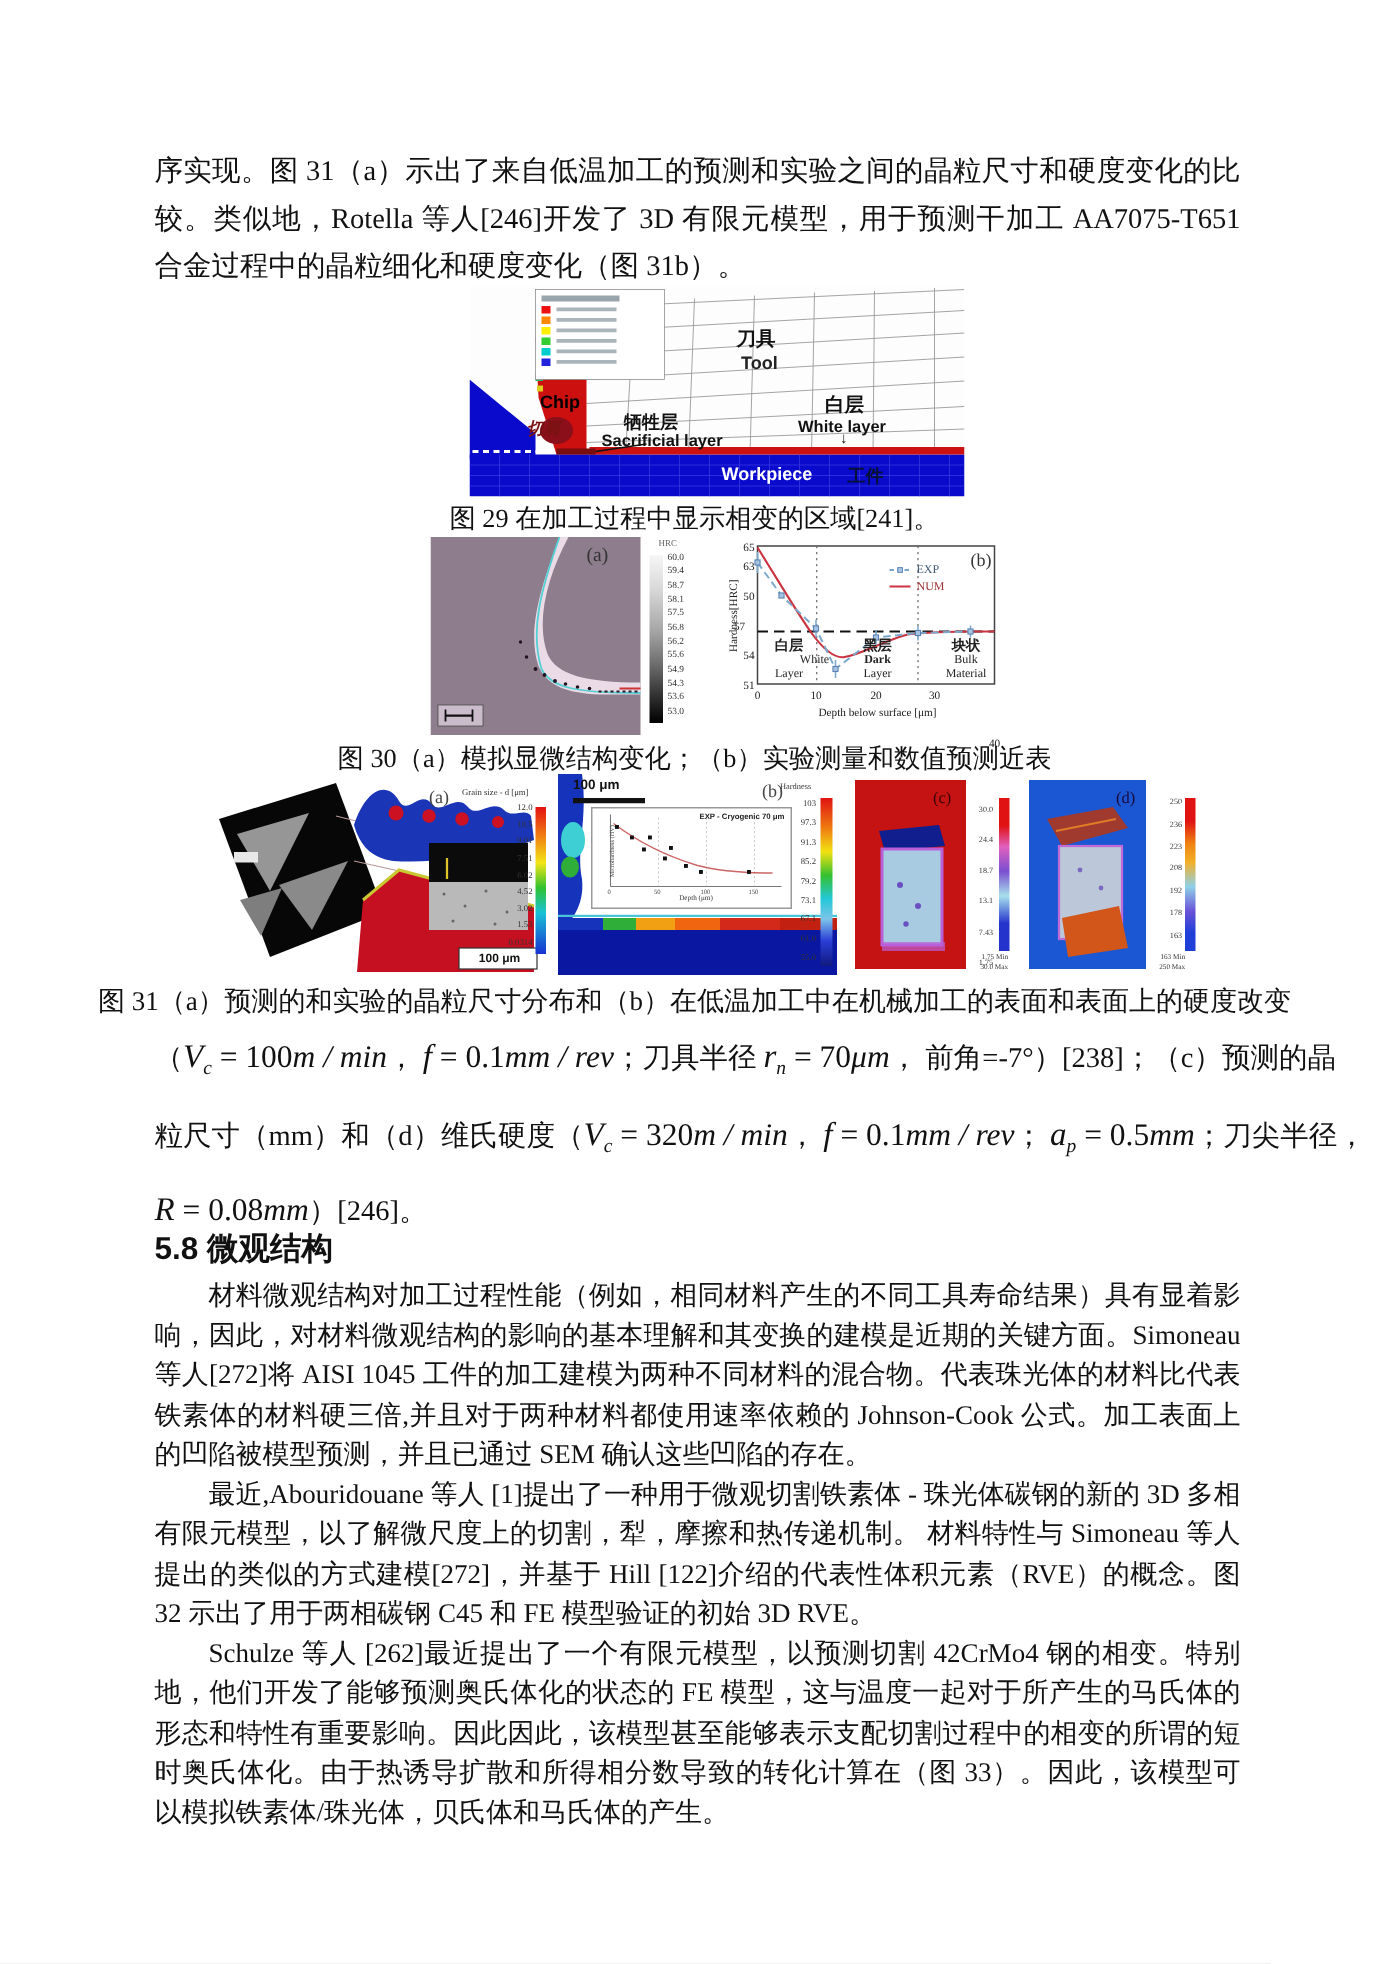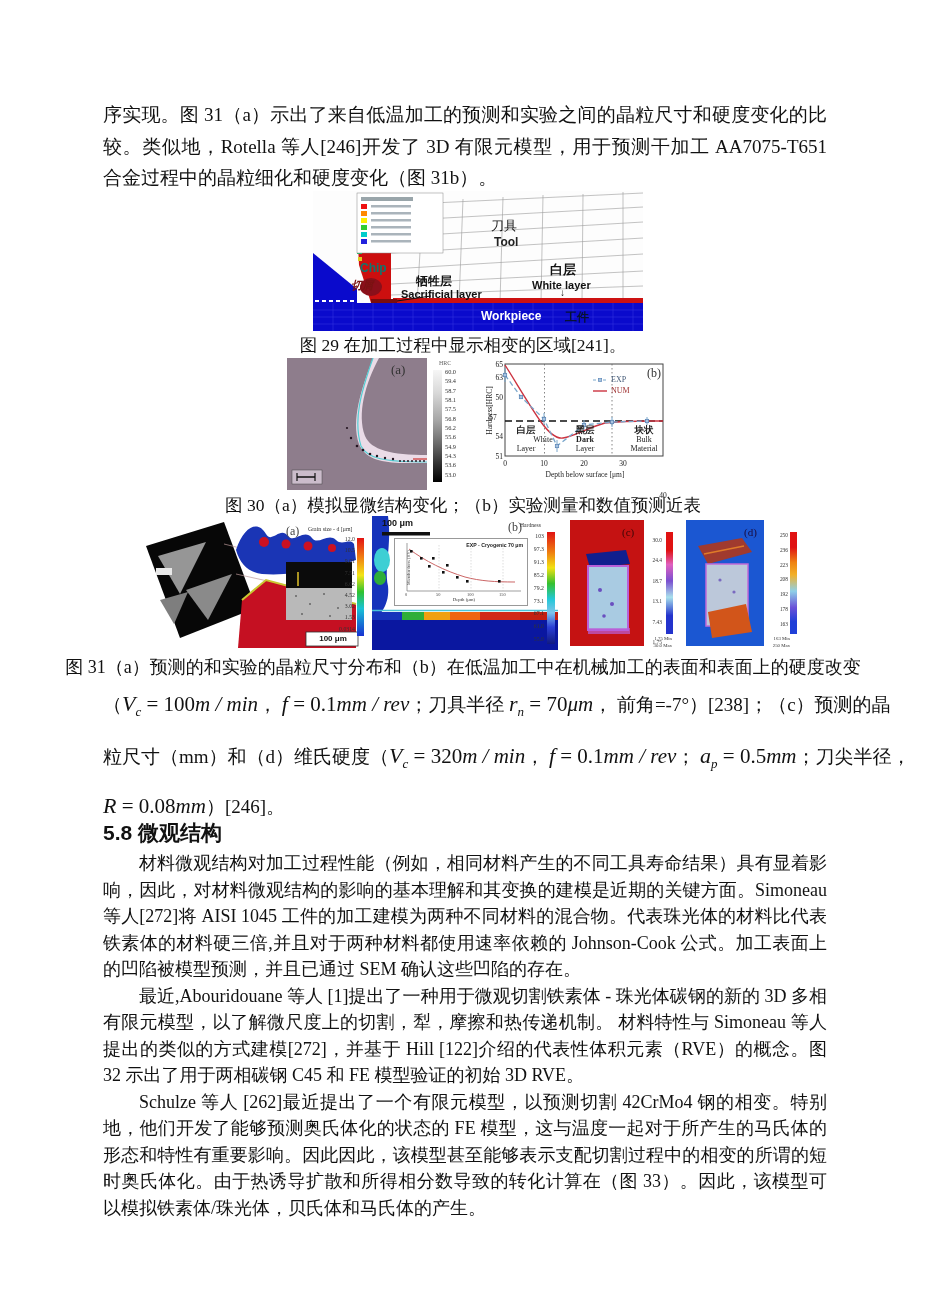--- a/index.html
+++ b/index.html
@@ -121,28 +121,28 @@
       <g fill="#aab4bb">
         <rect x="58" y="14" width="40" height="2.5"></rect>
           <rect x="58" y="21" width="40" height="2.5"></rect>
         <rect x="58" y="28" width="40" height="2.5"></rect>
           <rect x="58" y="35" width="40" height="2.5"></rect>
         <rect x="58" y="42" width="40" height="2.5"></rect>
           <rect x="58" y="49" width="40" height="2.5"></rect>
       </g>
       <line x1="118" y1="105" x2="84" y2="110" stroke="#111" stroke-width="1"></line>
     </svg>
-    <span class="lb sans" style="left:178px;top:26px;font-size:13px;font-weight:normal;">刀具</span>
+    <span class="lb sans" style="left:178px;top:26px;font-size:13px;font-weight:bold;">刀具</span>
     <span class="lb sans" style="left:181px;top:44px;font-size:12px;font-weight:bold;color:#222;">Tool</span>
     <span class="lb sans" style="left:237px;top:70px;font-size:13px;font-weight:bold;">白层</span>
     <span class="lb sans" style="left:219px;top:88px;font-size:11px;font-weight:bold;">White layer</span>
     <span class="lb sans" style="left:247px;top:96px;font-size:10px;">↓</span>
     <span class="lb sans" style="left:103px;top:82px;font-size:12px;font-weight:bold;">牺牲层</span>
     <span class="lb sans" style="left:88px;top:97px;font-size:11px;font-weight:bold;">Sacrificial layer</span>
-    <span class="lb sans" style="left:47px;top:70px;font-size:12px;font-weight:bold;color:#0f766e;">Chip</span>
+    <span class="lb sans" style="left:47px;top:70px;font-size:12px;font-weight:bold;color:#000000;">Chip</span>
     <span class="lb sans" style="left:38px;top:87px;font-size:11px;font-weight:bold;color:#7a1212;font-style:italic;">切屑</span>
     <span class="lb sans" style="left:168px;top:118px;font-size:12px;font-weight:bold;color:#fff;">Workpiece</span>
     <span class="lb sans" style="left:252px;top:118px;font-size:12px;font-weight:bold;color:#061133;">工件</span>
   </div>
   <div class="cap cap29">图 29 在加工过程中显示相变的区域[241]。</div>
 
   <div class="fig fig30">
     <div class="f30a">
       <svg width="150" height="132">
         <rect width="140" height="132" fill="#8e7d8c"></rect>

